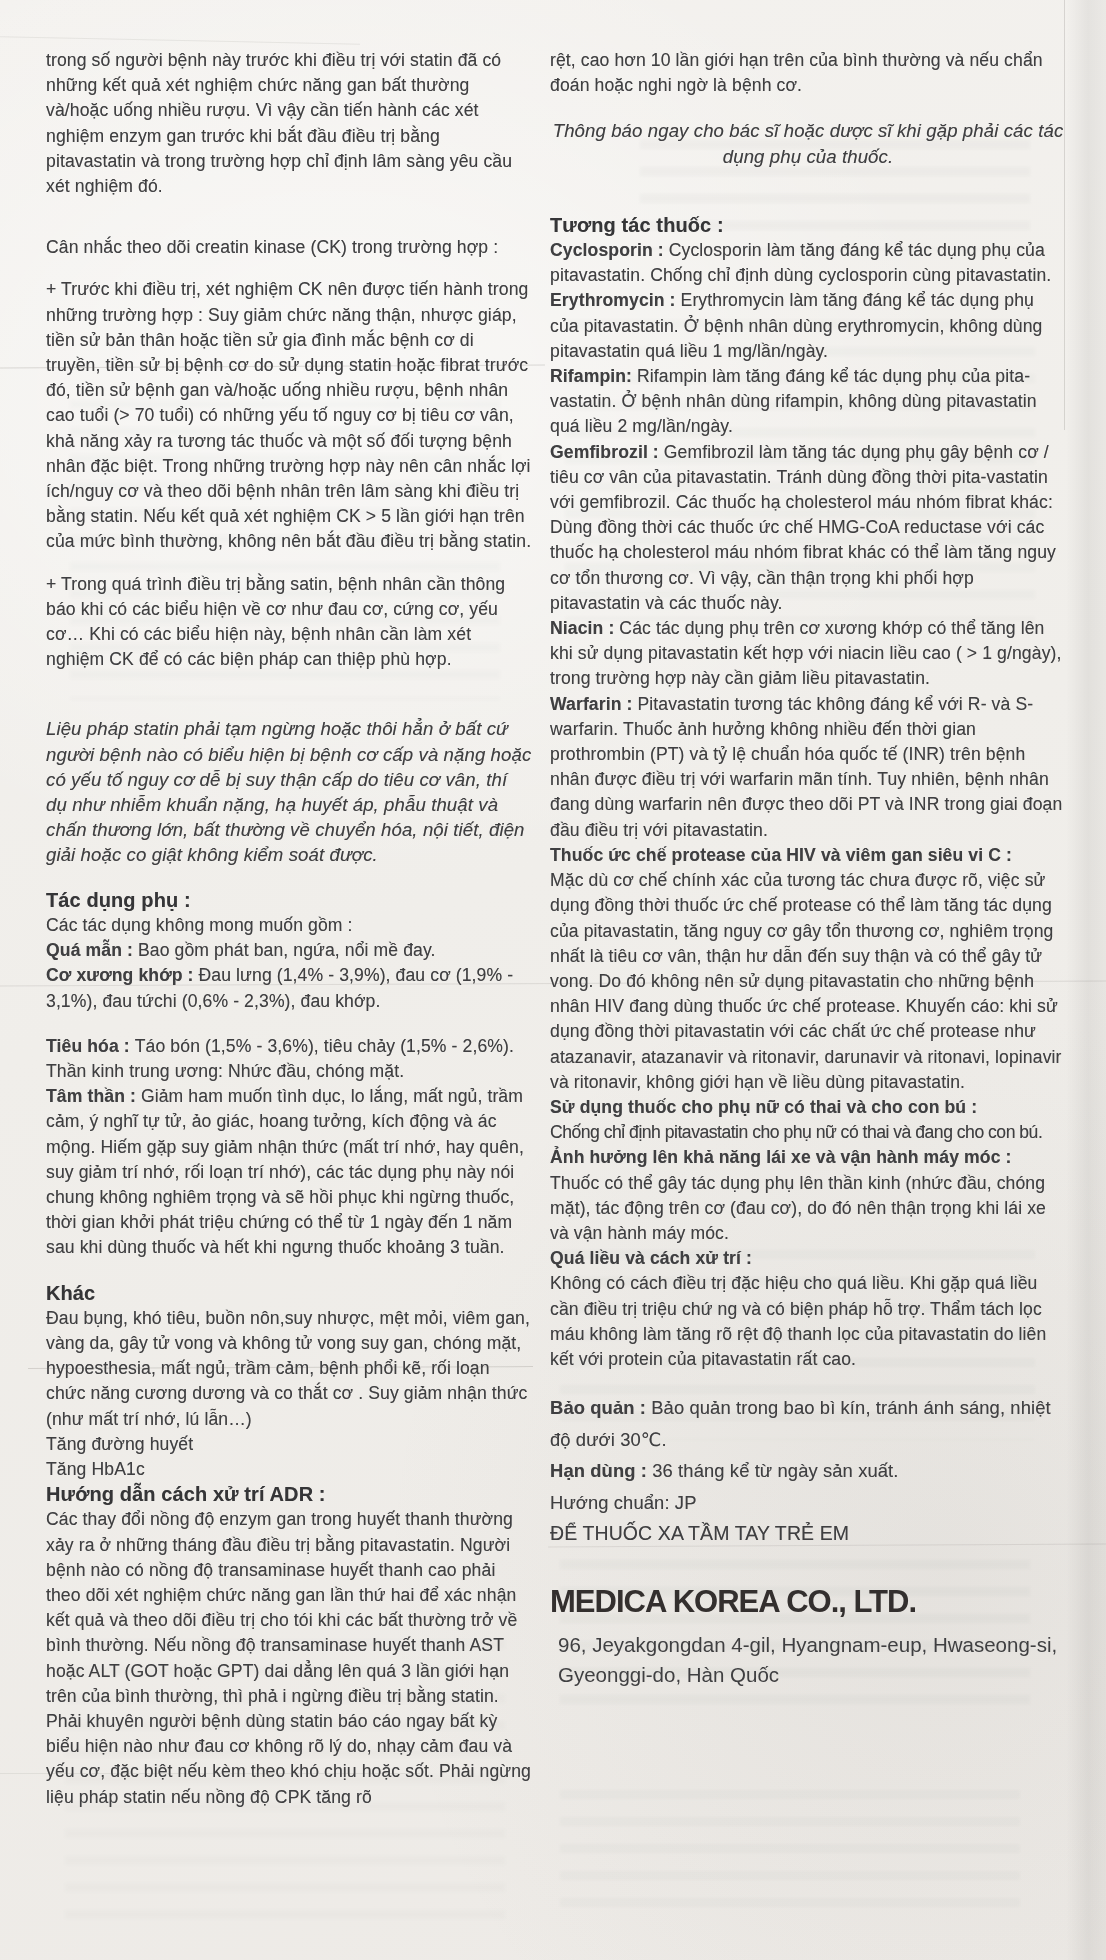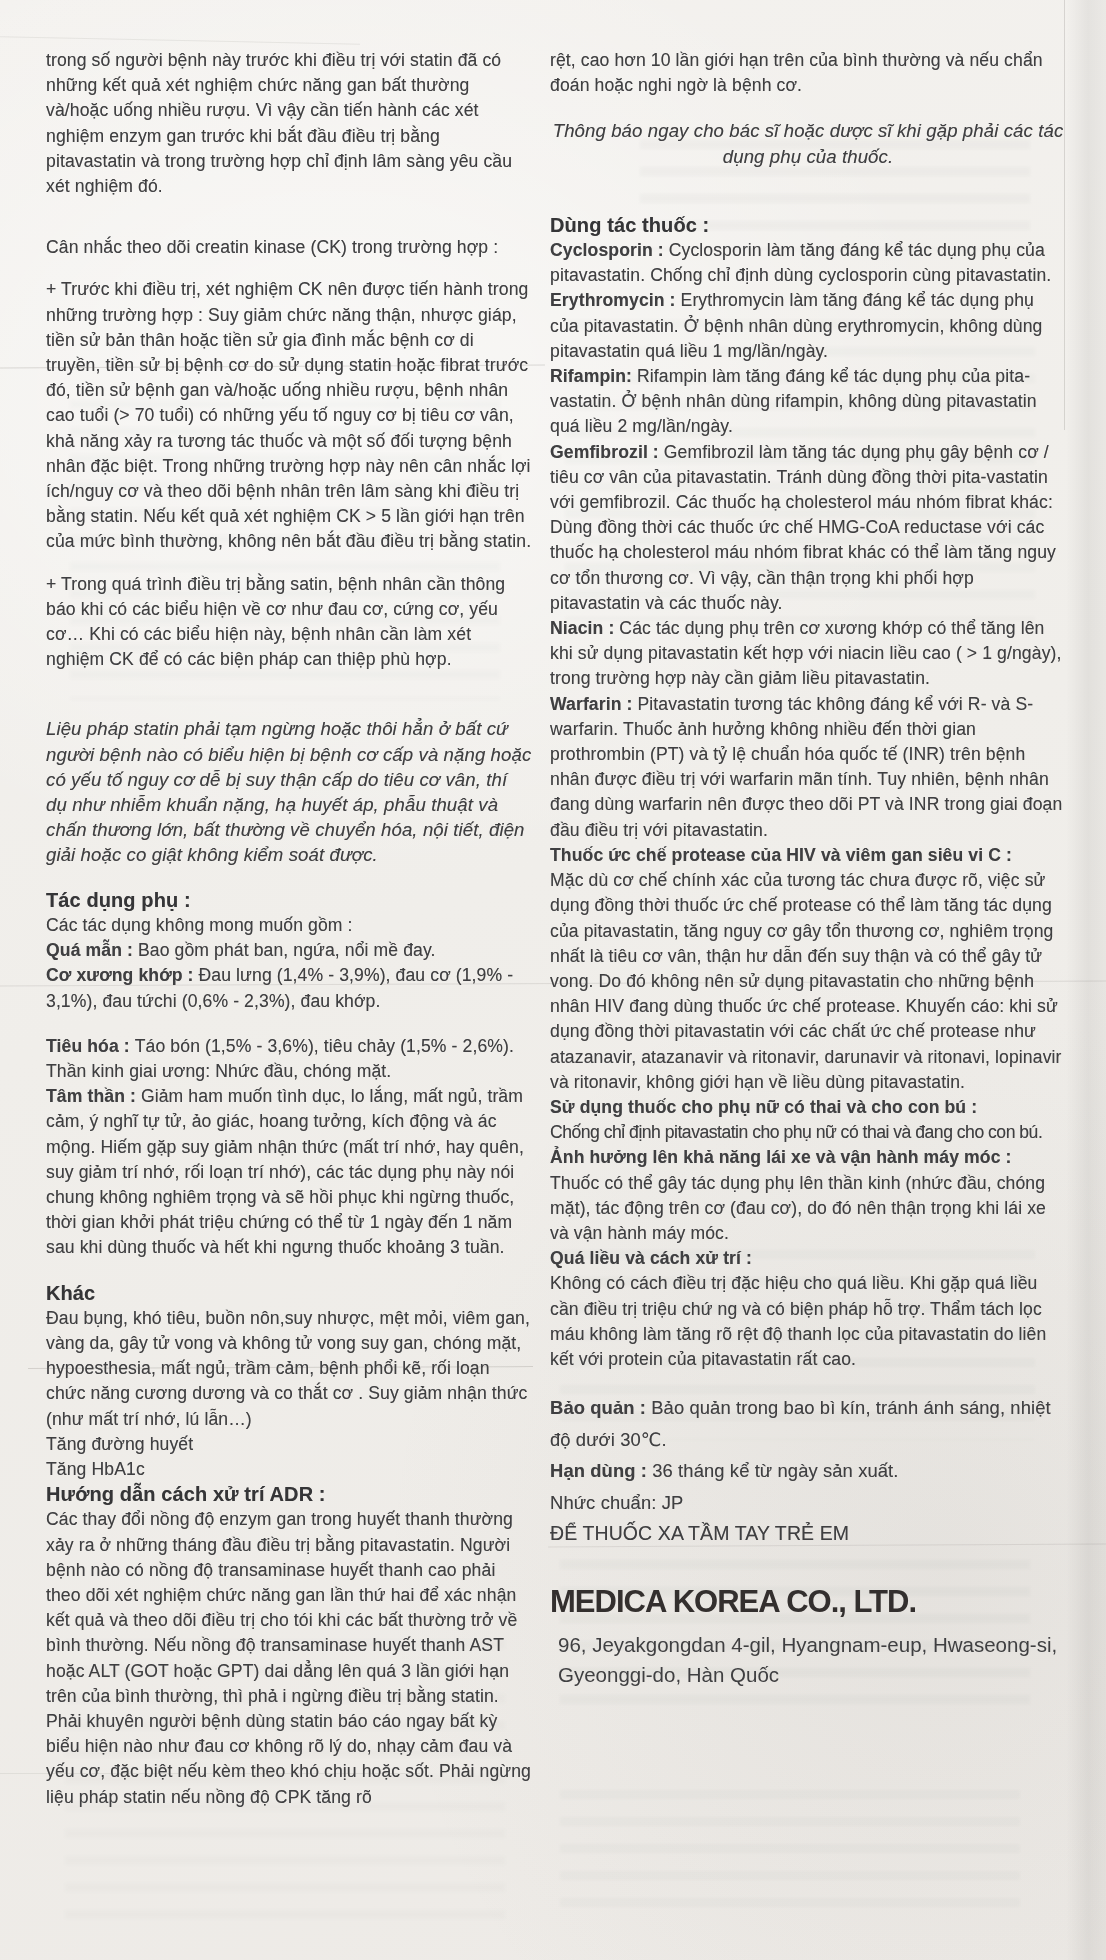--- a/index.html
+++ b/index.html
@@ -90,51 +90,51 @@
       <p class="para">trong số người bệnh này trước khi điều trị với statin đã có những kết quả xét nghiệm chức năng gan bất thường và/hoặc uống nhiều rượu. Vì vậy cần tiến hành các xét nghiệm enzym gan trước khi bắt đầu điều trị bằng pitavastatin và trong trường hợp chỉ định lâm sàng yêu cầu xét nghiệm đó.</p>
       <p class="para gap-lg">Cân nhắc theo dõi creatin kinase (CK) trong trường hợp :</p>
       <p class="para gap-sm">+ Trước khi điều trị, xét nghiệm CK nên được tiến hành trong những trường hợp :  Suy giảm chức năng thận, nhược giáp, tiền sử bản thân hoặc tiền sử gia đình mắc bệnh cơ di truyền, tiền sử bị bệnh cơ do sử dụng statin hoặc fibrat trước đó, tiền sử bệnh gan và/hoặc uống nhiều rượu, bệnh nhân cao tuổi (&gt; 70 tuổi) có những yếu tố nguy cơ bị tiêu cơ vân, khả năng xảy ra tương tác thuốc và một số đối tượng bệnh nhân đặc biệt. Trong những trường hợp này nên cân nhắc lợi ích/nguy cơ và theo dõi bệnh nhân trên lâm sàng khi điều trị bằng statin. Nếu kết quả xét nghiệm CK &gt; 5 lần giới hạn trên của mức bình thường, không nên bắt đầu điều trị bằng statin.</p>
       <p class="para gap-sm">+ Trong quá trình điều trị bằng satin, bệnh nhân cần thông báo khi có các biểu hiện về cơ như đau cơ, cứng cơ, yếu cơ… Khi có các biểu hiện này, bệnh nhân cần làm xét nghiệm CK để có các biện pháp can thiệp phù hợp.</p>
       <p class="para it gap-xl">Liệu pháp statin phải tạm ngừng hoặc thôi hẳn ở bất cứ người bệnh nào có biểu hiện bị bệnh cơ cấp và nặng hoặc có yếu tố nguy cơ dễ bị suy thận cấp do tiêu cơ vân, thí dụ như nhiễm khuẩn nặng, hạ huyết áp, phẫu thuật và chấn thương lớn, bất thường về chuyển hóa, nội tiết, điện giải hoặc co giật không kiểm soát được.</p>
       <p class="para h1 gap-md">Tác dụng phụ :</p>
       <p class="para">Các tác dụng không mong muốn gồm :</p>
       <p class="para"><b class="lead">Quá mẫn : </b><span>Bao gồm phát ban, ngứa, nổi mề đay.</span></p>
       <p class="para"><b class="lead">Cơ xương khớp : </b><span>Đau lưng (1,4% - 3,9%), đau cơ (1,9% - 3,1%), đau tứchi (0,6% - 2,3%), đau khớp.</span></p>
       <p class="para gap-md"><b class="lead">Tiêu hóa : </b><span>Táo bón (1,5% - 3,6%), tiêu chảy (1,5% - 2,6%).</span></p>
-      <p class="para">Thần kinh giai ương: Nhức đầu, chóng mặt.</p>
+      <p class="para">Thần kinh trung ương: Nhức đầu, chóng mặt.</p>
       <p class="para"><b class="lead">Tâm thần : </b><span>Giảm ham muốn tình dục, lo lắng, mất ngủ, trầm cảm, ý nghĩ tự tử, ảo giác, hoang tưởng, kích động và ác mộng. Hiếm gặp suy giảm nhận thức (mất trí nhớ, hay quên, suy giảm trí nhớ, rối loạn trí nhớ), các tác dụng phụ này nói chung không nghiêm trọng và sẽ hồi phục khi ngừng thuốc, thời gian khởi phát triệu chứng có thể từ 1 ngày đến 1 năm sau khi dùng thuốc và hết khi ngưng thuốc khoảng 3 tuần.</span></p>
       <p class="para h1 gap-md">Khác</p>
       <p class="para">Đau bụng, khó tiêu, buồn nôn,suy nhược, mệt mỏi, viêm gan, vàng da, gây tử vong và không tử vong suy gan, chóng mặt, hypoesthesia, mất ngủ, trầm cảm, bệnh phổi kẽ, rối loạn chức năng cương dương và co thắt cơ . Suy giảm nhận thức (như mất trí nhớ, lú lẫn…)</p>
       <p class="para">Tăng đường huyết</p>
       <p class="para">Tăng HbA1c</p>
       <p class="para h1">Hướng dẫn cách xử trí ADR :</p>
       <p class="para">Các thay đổi nồng độ enzym gan trong huyết thanh thường xảy ra ở những tháng đầu điều trị bằng pitavastatin. Người bệnh nào có nồng độ transaminase huyết thanh cao phải theo dõi xét nghiệm chức năng gan lần thứ hai để xác nhận kết quả và theo dõi điều trị cho tói khi các bất thường trở về bình thường. Nếu nồng độ transaminase huyết thanh AST hoặc ALT (GOT hoặc GPT) dai dẳng lên quá 3 lần giới hạn trên của bình thường, thì phả i ngừng điều trị bằng statin. Phải khuyên người bệnh dùng statin báo cáo ngay bất kỳ biểu hiện nào như đau cơ không rõ lý do, nhạy cảm đau và yếu cơ, đặc biệt nếu kèm theo khó chịu hoặc sốt. Phải ngừng liệu pháp statin nếu nồng độ CPK tăng rõ</p>
     </div>
 
     <div class="col">
       <p class="para">rệt, cao hơn 10 lần giới hạn trên của bình thường và nếu chẩn đoán hoặc nghi ngờ là bệnh cơ.</p>
       <p class="para it center gap-md">Thông báo ngay cho bác sĩ hoặc dược sĩ khi gặp phải các tác dụng phụ của thuốc.</p>
-      <p class="para h1 gap-xl">Dùng tác thuốc :</p>
+      <p class="para h1 gap-xl">Tương tác thuốc :</p>
       <p class="para"><b class="lead">Cyclosporin : </b><span>Cyclosporin làm tăng đáng kể tác dụng phụ của pitavastatin. Chống chỉ định dùng cyclosporin cùng pitavastatin.</span></p>
       <p class="para"><b class="lead">Erythromycin : </b><span>Erythromycin làm tăng đáng kể tác dụng phụ của pitavastatin. Ở bệnh nhân dùng erythromycin, không dùng pitavastatin quá liều 1 mg/lần/ngày.</span></p>
       <p class="para"><b class="lead">Rifampin: </b><span>Rifampin làm tăng đáng kể tác dụng phụ của pita-vastatin. Ở bệnh nhân dùng rifampin, không dùng pitavastatin quá liều 2 mg/lần/ngày.</span></p>
       <p class="para"><b class="lead">Gemfibrozil : </b><span>Gemfibrozil làm tăng tác dụng phụ gây bệnh cơ / tiêu cơ vân của pitavastatin. Tránh dùng đồng thời pita-vastatin với gemfibrozil. Các thuốc hạ cholesterol máu nhóm fibrat khác: Dùng đồng thời các thuốc ức chế HMG-CoA reductase với các thuốc hạ cholesterol máu nhóm fibrat khác có thể làm tăng nguy cơ tổn thương cơ. Vì vậy, cần thận trọng khi phối hợp pitavastatin và các thuốc này.</span></p>
       <p class="para"><b class="lead">Niacin : </b><span>Các tác dụng phụ trên cơ xương khớp có thể tăng lên khi sử dụng pitavastatin kết hợp với niacin liều cao ( &gt; 1 g/ngày), trong trường hợp này cần giảm liều pitavastatin.</span></p>
       <p class="para"><b class="lead">Warfarin : </b><span>Pitavastatin tương tác không đáng kể với R- và S-warfarin. Thuốc ảnh hưởng không nhiều đến thời gian prothrombin (PT) và tỷ lệ chuẩn hóa quốc tế (INR) trên bệnh nhân được điều trị với warfarin mãn tính. Tuy nhiên, bệnh nhân đang dùng warfarin nên được theo dõi PT và INR trong giai đoạn đầu điều trị với pitavastatin.</span></p>
       <p class="para h2">Thuốc ức chế protease của HIV và viêm gan siêu vi C :</p>
       <p class="para">Mặc dù cơ chế chính xác của tương tác chưa được rõ, việc sử dụng đồng thời thuốc ức chế protease có thể làm tăng tác dụng của pitavastatin, tăng nguy cơ gây tổn thương cơ, nghiêm trọng nhất là tiêu cơ vân, thận hư dẫn đến suy thận và có thể gây tử vong. Do đó không nên sử dụng pitavastatin cho những bệnh nhân HIV đang dùng thuốc ức chế protease. Khuyến cáo: khi sử dụng đồng thời pitavastatin với các chất ức chế protease như atazanavir, atazanavir và ritonavir, darunavir và ritonavi, lopinavir và ritonavir, không giới hạn về liều dùng pitavastatin.</p>
       <p class="para h2">Sử dụng thuốc cho phụ nữ có thai và cho con bú :</p>
       <p class="para tight">Chống chỉ định pitavastatin cho phụ nữ có thai và đang cho con bú.</p>
       <p class="para h2">Ảnh hưởng lên khả năng lái xe và vận hành máy móc :</p>
       <p class="para">Thuốc có thể gây tác dụng phụ lên thần kinh (nhức đầu, chóng mặt), tác động trên cơ (đau cơ), do đó nên thận trọng khi lái xe và vận hành máy móc.</p>
       <p class="para h2">Quá liều và cách xử trí :</p>
       <p class="para">Không có cách điều trị đặc hiệu cho quá liều. Khi gặp quá liều cần điều trị triệu chứ ng và có biện pháp hỗ trợ. Thẩm tách lọc máu không làm tăng rõ rệt độ thanh lọc của pitavastatin do liên kết với protein của pitavastatin rất cao.</p>
       <p class="para info-line gap-md"><b class="lead">Bảo quản : </b><span>Bảo quản trong bao bì kín, tránh ánh sáng, nhiệt độ dưới 30℃.</span></p>
       <p class="para info-line"><b class="lead">Hạn dùng : </b><span>36 tháng kể từ ngày sản xuất.</span></p>
-      <p class="para info-line">Nhức chuẩn: JP</p>
+      <p class="para info-line">Hướng chuẩn: JP</p>
       <p class="para info-line caps-line">ĐỂ THUỐC XA TẦM TAY TRẺ EM</p>
       <p class="company">MEDICA KOREA CO., LTD.</p>
       <p class="address">96, Jeyakgongdan 4-gil, Hyangnam-eup, Hwaseong-si, Gyeonggi-do, Hàn Quốc</p>
     </div>
 
   </div>
 
   <div class="crease c1"></div>
   <div class="crease c2"></div>
   <div class="crease c3"></div>

